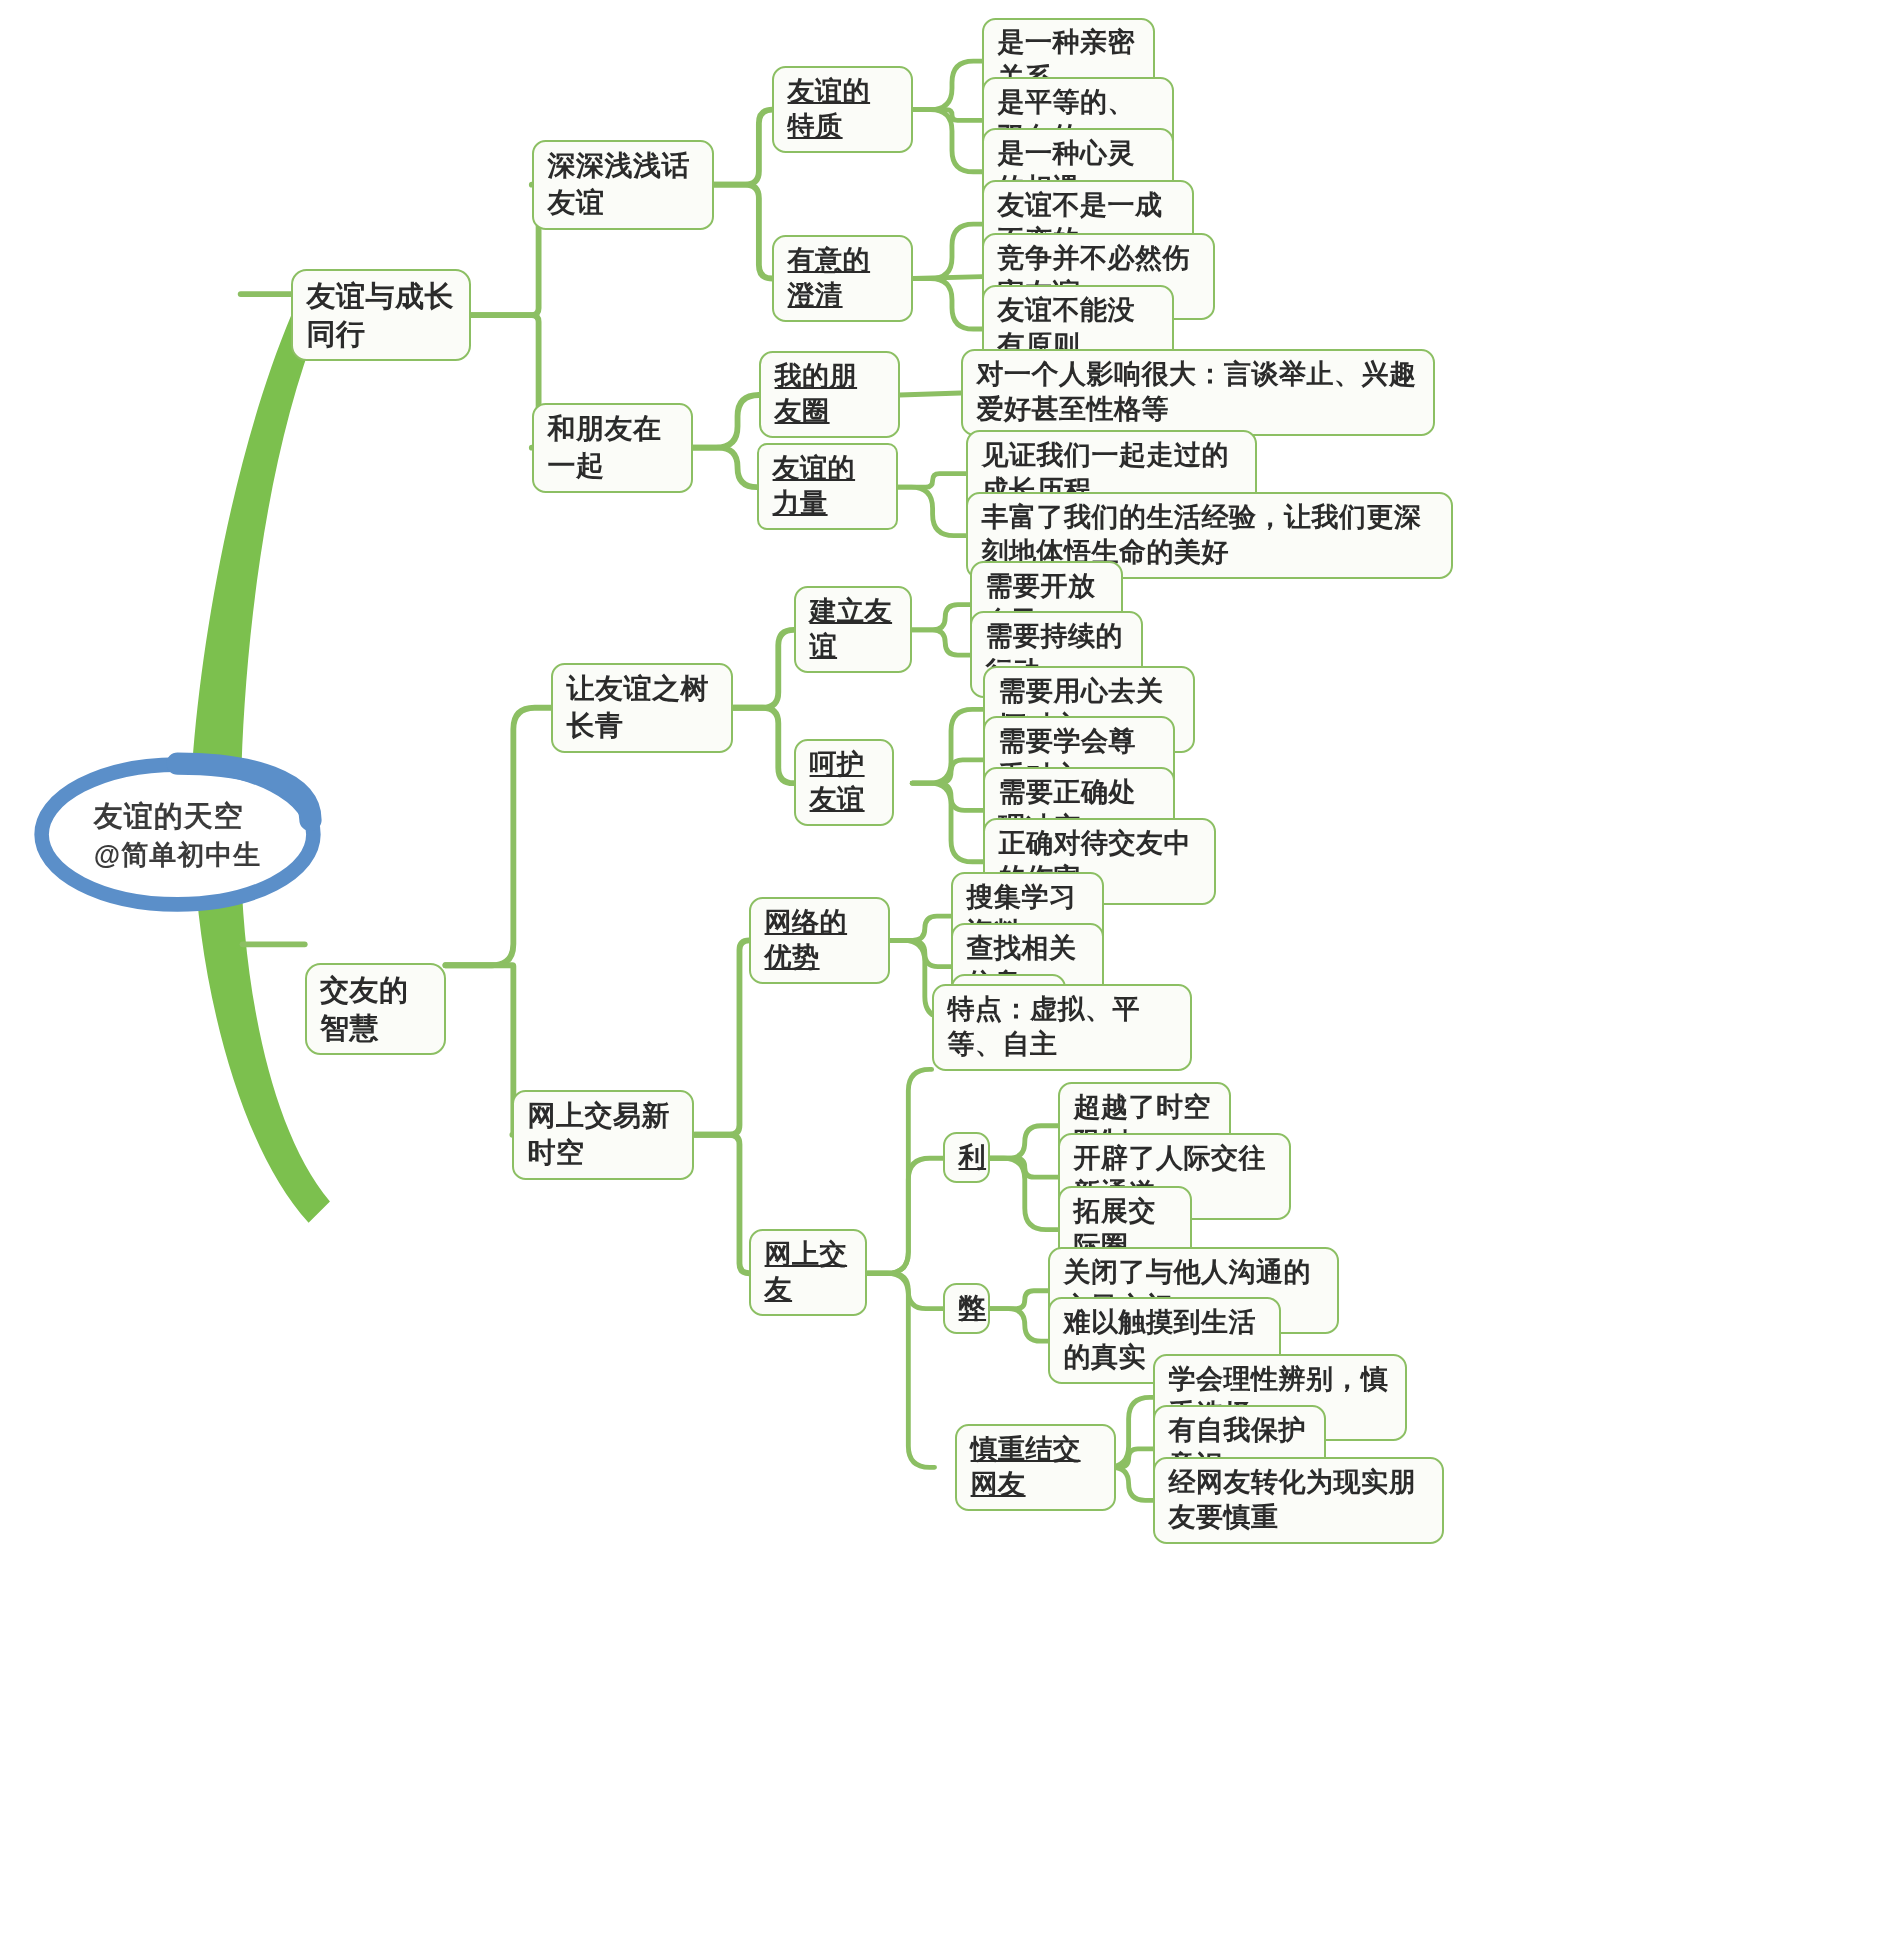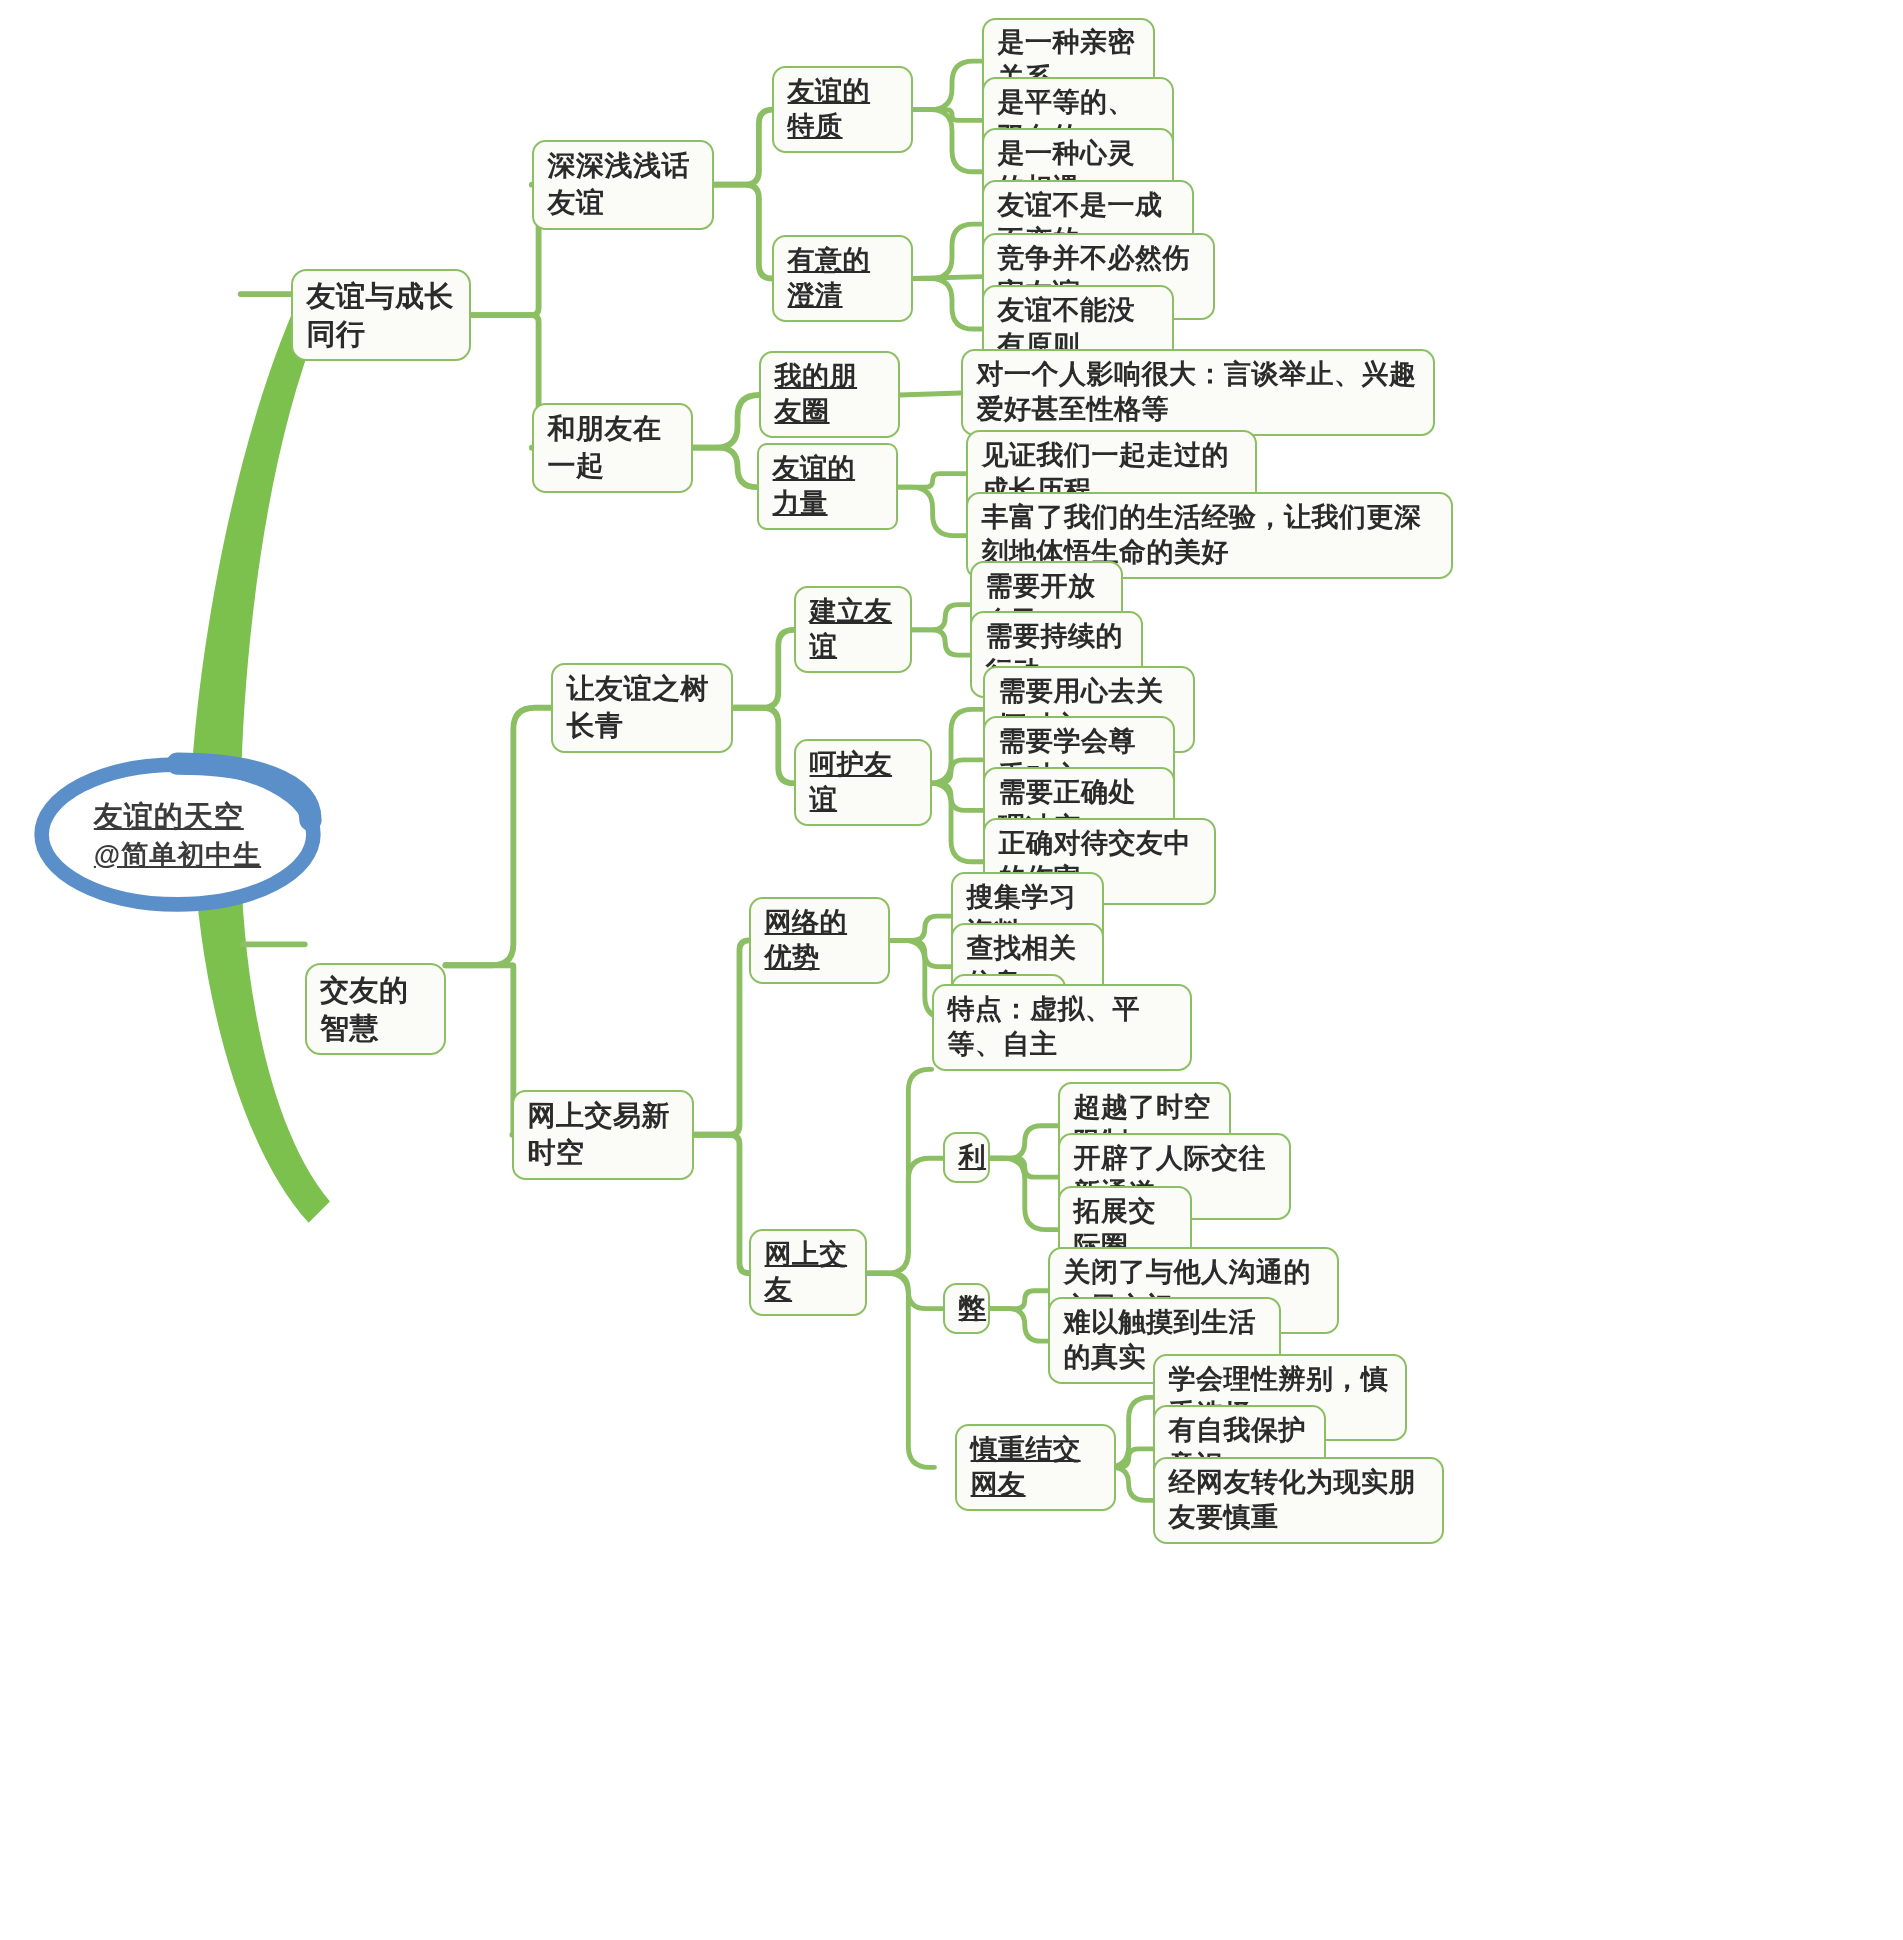--- a/index.html
+++ b/index.html
@@ -27,21 +27,20 @@
   .node-box.lvl2{font-size:28px;}
   .node-box.lvl3{font-size:27px;text-decoration:underline;}
   .node-box.leaf{font-size:27px;font-weight:700;}
   .center-node{
     position:absolute;
     display:flex;flex-direction:column;
     align-items:center;justify-content:center;
     color:#3b3b3b;font-weight:700;
     text-align:center;
     z-index:5;
-    text-decoration:underline;
   }
   .center-line1{font-size:29px;letter-spacing:1px;}
   .center-line2{font-size:27px;letter-spacing:1px;}
   .center-inner{display:flex;flex-direction:column;align-items:flex-start;}
 </style>
 </head>
 <body>
 
 <svg id="map" viewBox="0 0 1962 2000" xmlns="http://www.w3.org/2000/svg">
   <g id="trunks">
@@ -115,21 +114,21 @@
     <div class="node-box lvl1" style="left: 305px; top: 963px; width: 141px; min-height: 50px; padding-left: 13px;"><span>交友的智慧</span></div>
     <div class="node-box lvl2" style="left: 532px; top: 140px; width: 182px; min-height: 49px;"><span>深深浅浅话友谊</span></div>
     <div class="node-box lvl2" style="left: 532px; top: 403px; width: 161px; min-height: 49px;"><span>和朋友在一起</span></div>
     <div class="node-box lvl2" style="left: 551px; top: 663px; width: 182px; min-height: 49px;"><span>让友谊之树长青</span></div>
     <div class="node-box lvl2" style="left: 512px; top: 1090px; width: 182px; min-height: 49px;"><span>网上交易新时空</span></div>
     <div class="node-box lvl3" style="left: 772px; top: 66px; width: 141px; min-height: 49px;"><span>友谊的特质</span></div>
     <div class="node-box lvl3" style="left: 772px; top: 235px; width: 141px; min-height: 49px;"><span>有意的澄清</span></div>
     <div class="node-box lvl3" style="left: 759px; top: 351px; width: 141px; min-height: 49px;"><span>我的朋友圈</span></div>
     <div class="node-box lvl3" style="left: 757px; top: 443px; width: 141px; min-height: 49px; border-radius: 10px;"><span>友谊的力量</span></div>
     <div class="node-box lvl3" style="left: 794px; top: 586px; width: 118px; min-height: 49px;"><span>建立友谊</span></div>
-    <div class="node-box lvl3" style="left: 794px; top: 739px; width: 138px; min-height: 49px;"><span>呵护友谊</span></div>
+    <div class="node-box lvl3" style="left: 794px; top: 739px; width: 100px; min-height: 49px;"><span>呵护友谊</span></div>
     <div class="node-box lvl3" style="left: 749px; top: 897px; width: 141px; min-height: 49px;"><span>网络的优势</span></div>
     <div class="node-box lvl3" style="left: 749px; top: 1229px; width: 118px; min-height: 49px;"><span>网上交友</span></div>
     <div class="node-box lvl3" style="left: 943px; top: 1132px; width: 47px; min-height: 49px;"><span>利</span></div>
     <div class="node-box lvl3" style="left: 943px; top: 1283px; width: 47px; min-height: 49px;"><span>弊</span></div>
     <div class="node-box lvl3" style="left: 934px; top: 1424px; width: 161px; min-height: 49px; margin-left: 21px;"><span>慎重结交网友</span></div>
     <div class="node-box leaf" style="left: 982px; top: 17.5px; width: 173px; min-height: 41px;"><span>是一种亲密关系</span></div>
     <div class="node-box leaf" style="left: 982px; top: 77px; width: 192px; min-height: 41px;"><span>是平等的、双向的</span></div>
     <div class="node-box leaf" style="left: 982px; top: 128px; width: 192px; min-height: 41px;"><span>是一种心灵的相遇</span></div>
     <div class="node-box leaf" style="left: 982px; top: 180px; width: 212px; min-height: 41px;"><span>友谊不是一成不变的</span></div>
     <div class="node-box leaf" style="left: 982px; top: 233px; width: 233px; min-height: 41px;"><span>竞争并不必然伤害友谊</span></div>

